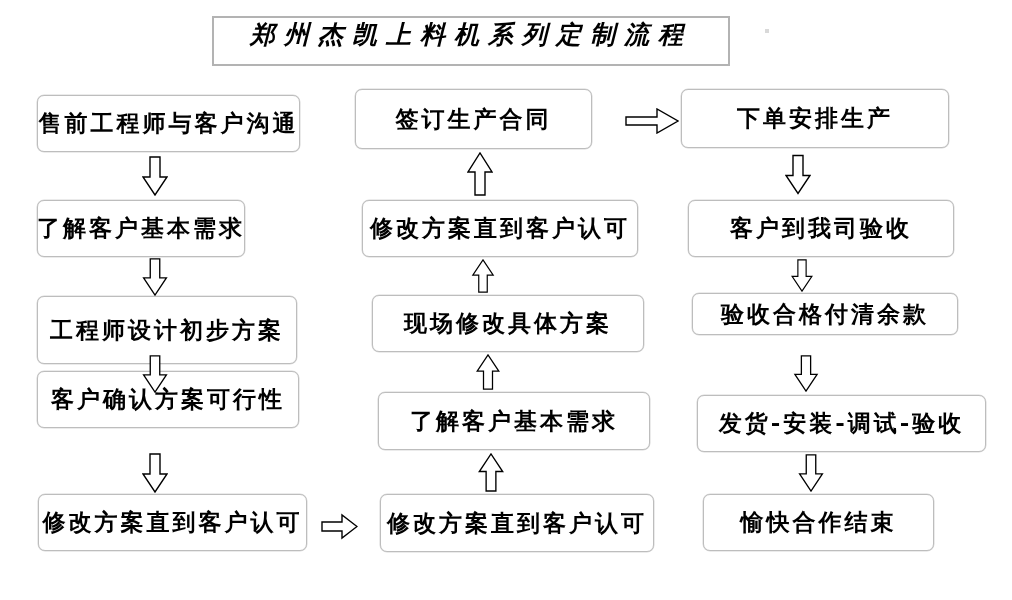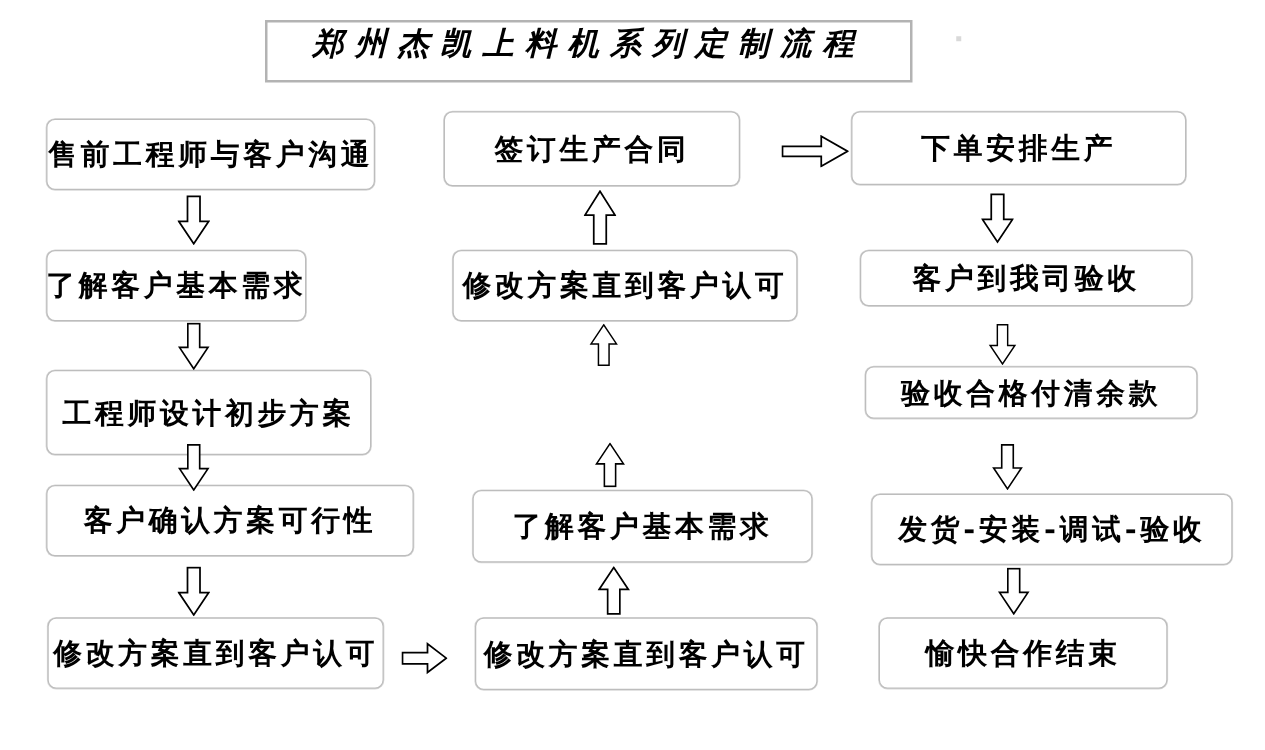--- a/index.html
+++ b/index.html
@@ -63,21 +63,21 @@
 
   <div class="node" style="left:37px; top:95px; width:263px; height:57px">
     <span class="node-label">售前工程师与客户沟通</span>
   </div>
   <div class="node" style="left:37px; top:200px; width:208px; height:57px">
     <span class="node-label">了解客户基本需求</span>
   </div>
   <div class="node" style="left:37px; top:296px; width:260px; height:68px">
     <span class="node-label">工程师设计初步方案</span>
   </div>
-  <div class="node" style="left:37px; top:388px; width:294px; height:57px">
+  <div class="node" style="left:37px; top:371px; width:262px; height:57px">
     <span class="node-label">客户确认方案可行性</span>
   </div>
   <div class="node" style="left:38px; top:494px; width:269px; height:57px">
     <span class="node-label">修改方案直到客户认可</span>
   </div>
 
   <div class="arrow" style="left:142px; top:156px">
     <svg width="26" height="40" viewBox="0 0 26 40">
         <polygon points="8,1 18,1 18,21 25,21 13,39 1,21 8,21"></polygon>
       </svg>
@@ -97,20 +97,23 @@
         <polygon points="8,1 18,1 18,21 25,21 13,39 1,21 8,21"></polygon>
       </svg>
   </div>
 
   <div class="node" style="left:355px; top:89px; width:237px; height:60px">
     <span class="node-label">签订生产合同</span>
   </div>
   <div class="node" style="left:362px; top:200px; width:276px; height:57px">
     <span class="node-label">修改方案直到客户认可</span>
   </div>
+  <div class="node" style="left:372px; top:295px; width:272px; height:57px">
+    <span class="node-label">现场修改具体方案</span>
+  </div>
   <div class="node" style="left:378px; top:392px; width:272px; height:58px">
     <span class="node-label">了解客户基本需求</span>
   </div>
   <div class="node" style="left:380px; top:494px; width:274px; height:58px">
     <span class="node-label">修改方案直到客户认可</span>
   </div>
 
   <div class="arrow" style="left:467px; top:152px">
     <svg width="26" height="44" viewBox="0 0 26 44">
         <polygon points="8,43 18,43 18,20 25,20 13,1 1,20 8,20"></polygon>
@@ -128,21 +131,21 @@
   </div>
   <div class="arrow" style="left:478px; top:453px">
     <svg width="26" height="39" viewBox="0 0 26 40">
         <polygon points="8,39 18,39 18,19 25,19 13,1 1,19 8,19"></polygon>
       </svg>
   </div>
 
   <div class="node" style="left:681px; top:89px; width:268px; height:59px">
     <span class="node-label">下单安排生产</span>
   </div>
-  <div class="node" style="left:688px; top:200px; width:266px; height:45px">
+  <div class="node" style="left:688px; top:200px; width:266px; height:57px">
     <span class="node-label">客户到我司验收</span>
   </div>
   <div class="node" style="left:692px; top:293px; width:266px; height:42px">
     <span class="node-label">验收合格付清余款</span>
   </div>
   <div class="node" style="left:697px; top:395px; width:289px; height:57px">
     <span class="node-label">发货-安装-调试-验收</span>
   </div>
   <div class="node" style="left:703px; top:494px; width:231px; height:57px">
     <span class="node-label">愉快合作结束</span>

